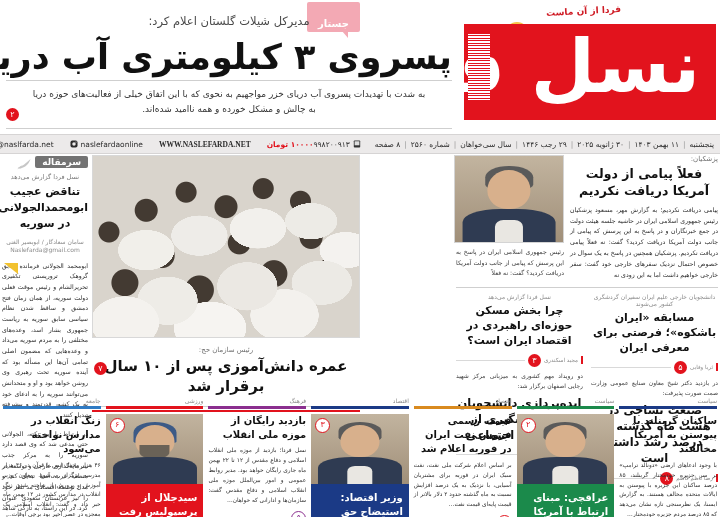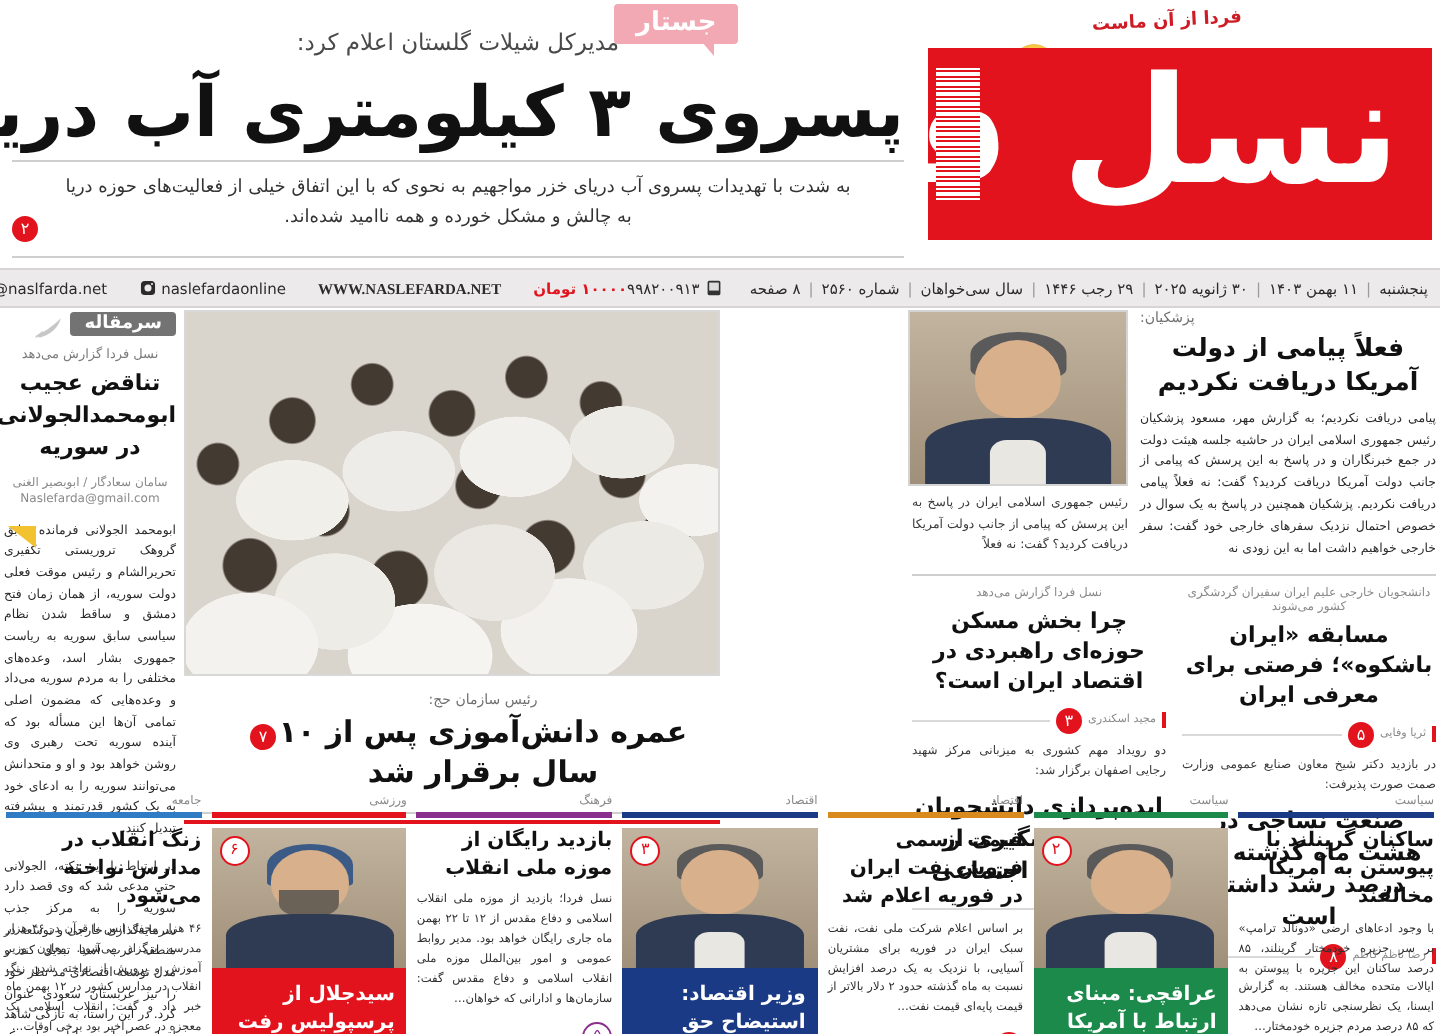--- a/index.html
+++ b/index.html
@@ -10,22 +10,22 @@
     color:#1a1a1a;
     position:relative;
   }
   .page{position:relative;width:720px;height:517px;box-sizing:border-box;background:#fff;}
 
   
   .masthead{position:relative;height:132px;}
   .jostar-tag{
     position:absolute;top:2px;left:307px;
     background:#f3a9b4;color:#ffffff;
-    font-size:13px;font-weight:bold;letter-spacing:2px;
-    padding:2px 11px 3px 11px;border-radius:2px;
+    font-size:10px;font-weight:bold;letter-spacing:2px;
+    padding:16px 11px 3px 11px;border-radius:2px;
     direction:rtl;
   }
   .jostar-tag:after{
     content:"";position:absolute;bottom:-6px;right:12px;
     border-left:6px solid transparent;border-right:0 solid transparent;
     border-top:7px solid #f3a9b4;
   }
   .logo-block{position:absolute;top:4px;right:4px;width:260px;height:122px;}
   .logo-sun{
     position:absolute;top:18px;right:188px;width:22px;height:22px;
@@ -104,33 +104,33 @@
   .ed-email{font-size:6px;color:#8a8a8a;text-align:center;}
   .ed-quote{position:absolute;left:2px;top:104px;width:14px;height:14px;}
   .ed-body{font-size:6.2px;line-height:1.72;color:#2a2a2a;margin-top:8px;text-align:justify;}
 
   
   .feature{position:absolute;left:92px;top:0;width:268px;}
   .feature-photo{
     width:100%;height:183px;border:1px solid #d8d8d8;box-sizing:border-box;
     background:#cfcac4;position:relative;overflow:hidden;
   }
-  .feature-cap{padding-top:8px;text-align:center;direction:rtl;position:relative;margin-left:31px;}
+  .feature-cap{padding-top:8px;text-align:center;direction:rtl;position:relative;}
   .feature-kicker{font-size:7px;color:#6f6f6f;margin-bottom:3px;}
   .feature-title{font-size:15px;font-weight:bold;color:#111;line-height:1.3;}
   .feature-badge{position:absolute;left:2px;top:24px;}
   .feature-rule{border-top:1px solid #cfcfcf;margin-top:10px;}
   .redline{height:2px;background:#e2131d;margin-top:3px;}
 
   
   .rightcol{position:absolute;right:2px;top:0;width:262px;direction:rtl;}
   .top-story{display:flex;gap:6px;}
   .ts-photo{width:108px;height:86px;border:1px solid #d4d4d4;background:#b9b2a8;position:relative;overflow:hidden;flex:0 0 auto;}
   .ts-text{flex:1;}
-  .ts-kicker{font-size:7px;color:#6f6f6f;text-align:left;}
+  .ts-kicker{font-size:7px;color:#6f6f6f;text-align:right;}
   .ts-title{font-size:12.5px;font-weight:bold;line-height:1.35;text-align:center;margin-top:3px;color:#111;}
   .ts-body{font-size:6.2px;line-height:1.75;text-align:justify;margin-top:5px;color:#2a2a2a;}
   .ts-caption{font-size:6.2px;line-height:1.7;color:#3a3a3a;text-align:justify;margin-top:4px;}
   .rc-rule{border-top:1px solid #cfcfcf;margin:6px 0 5px;}
 
   .two-up{display:flex;gap:8px;}
   .tu-col{flex:1;}
   .tu-kicker{font-size:6px;color:#8a8a8a;text-align:center;margin-bottom:3px;}
   .tu-title{font-size:11px;font-weight:bold;line-height:1.4;text-align:center;color:#111;}
   .byline{display:flex;align-items:center;gap:3px;margin-top:5px;}

